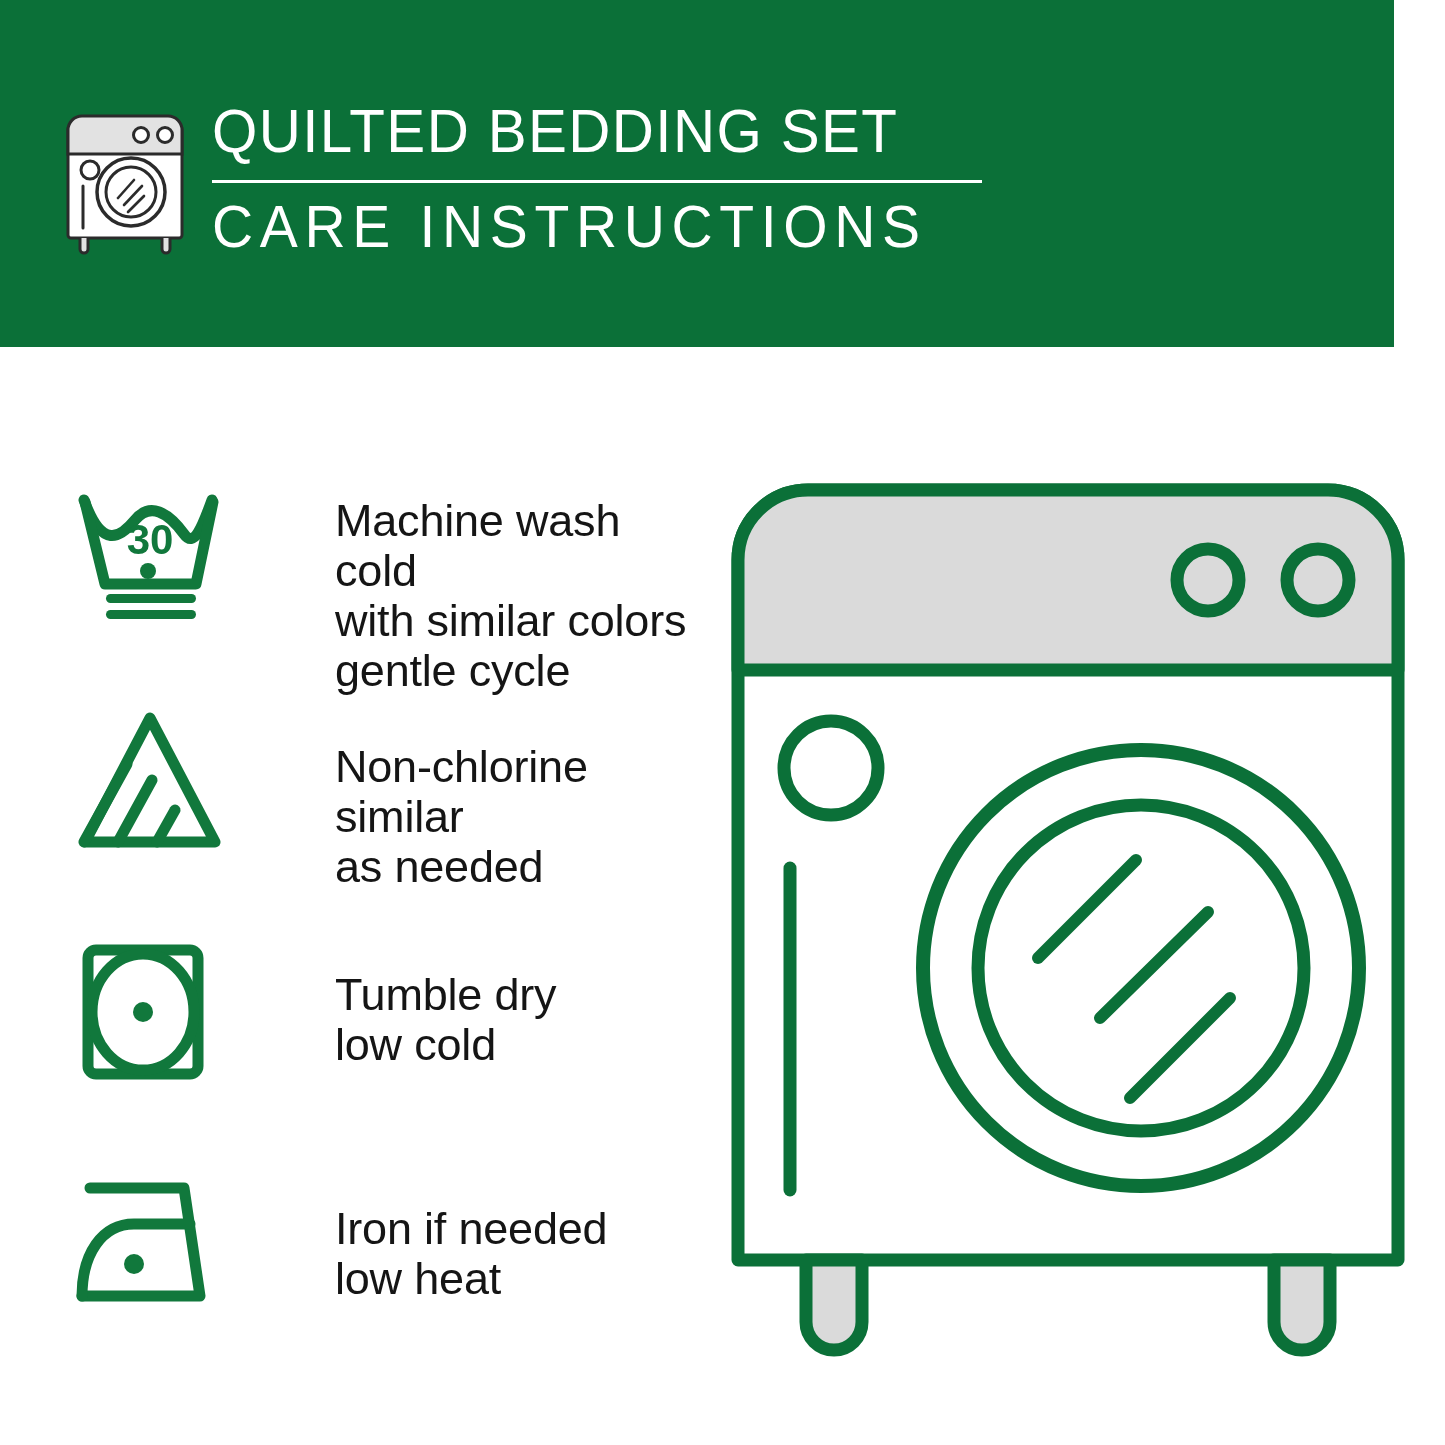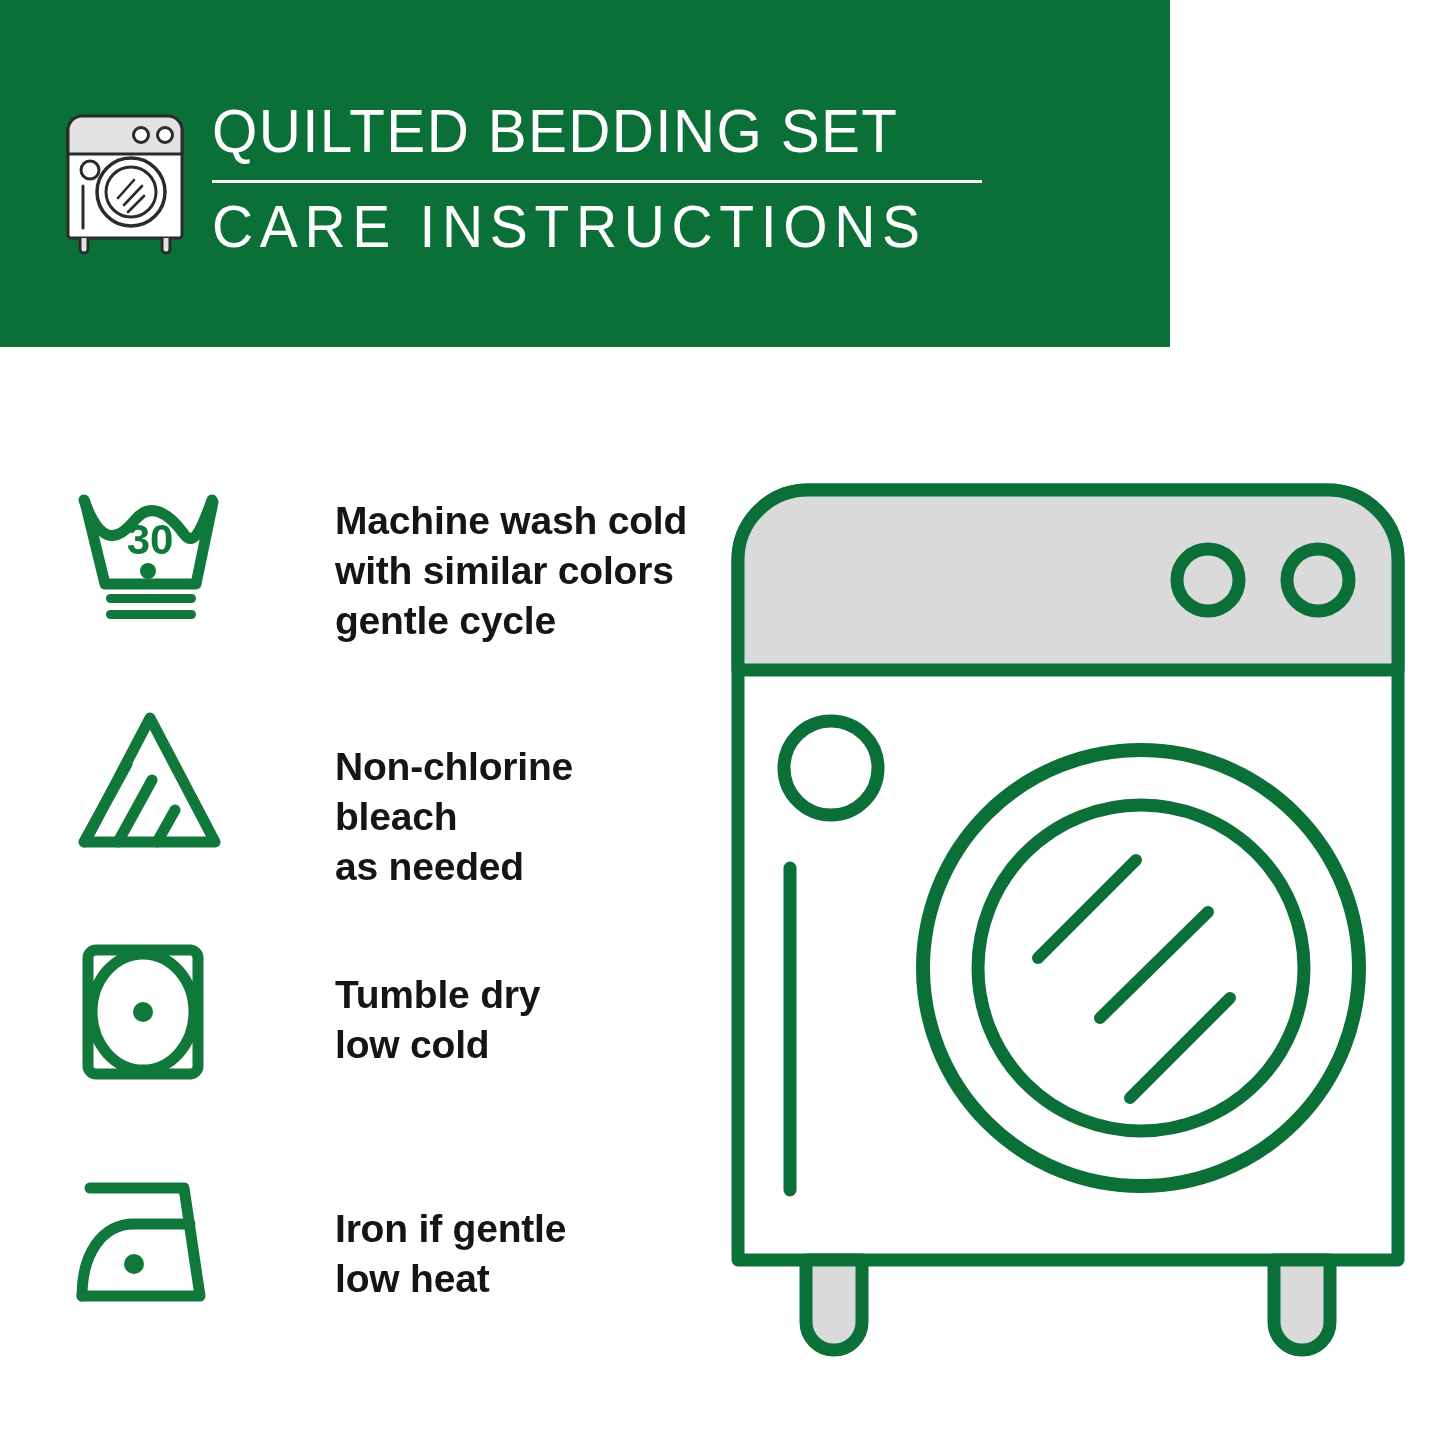--- a/index.html
+++ b/index.html
@@ -14,21 +14,21 @@
     background: #ffffff;
     font-family: "Liberation Sans", sans-serif;
     overflow: hidden;
   }
 
   
   .header-band {
     position: absolute;
     left: 0;
     top: 0;
-    width: 1170px;
+    width: 1394px;
     height: 347px;
     background: #0B7038;
   }
   .header-inner {
     position: absolute;
     left: 62px;
     top: 96px;
     display: flex;
     align-items: flex-start;
   }
@@ -87,23 +87,23 @@
   }
   .care-symbol {
     width: 160px;
     height: 160px;
     flex: 0 0 auto;
   }
   .care-symbol svg { display: block; }
   .care-label {
     margin-left: 62px;
     color: #151515;
-    font-size: 39px;
+    font-size: 45px;
     line-height: 50px;
-    font-weight: 700;
+    font-weight: 400;
     font-family: "Liberation Sans", sans-serif;
     letter-spacing: -0.2px;
     white-space: pre-line;
   }
   .care-row.row-wash .care-label { padding-top: 24px; }
   .care-row.row-bleach .care-label { padding-top: 40px; }
   .care-row.row-dry .care-label { padding-top: 38px; }
   .care-row.row-iron .care-label { padding-top: 42px; }
 
   
@@ -172,21 +172,21 @@
       <div class="care-symbol">
         <svg viewBox="0 0 160 160">
           <g fill="none" stroke="#11783C" stroke-width="11" stroke-linecap="round" stroke-linejoin="round">
             <path d="M78 16 L 143 140 L 13 140 Z"></path>
             <line x1="55" y1="62" x2="12" y2="140"></line>
             <line x1="80" y1="78" x2="46" y2="140"></line>
             <line x1="103" y1="108" x2="85" y2="140"></line>
           </g>
         </svg>
       </div>
-      <div class="care-label">Non-chlorine bleach
+      <div class="care-label">Non-chlorine similar
 as needed</div>
     </div>
 
     <div class="care-row row-dry">
       <div class="care-symbol">
         <svg viewBox="0 0 160 160">
           <rect x="16" y="18" width="110" height="124" rx="8" fill="none" stroke="#11783C" stroke-width="11"></rect>
           <ellipse cx="71" cy="80" rx="51" ry="58" fill="none" stroke="#11783C" stroke-width="11"></ellipse>
           <circle cx="71" cy="80" r="10" fill="#11783C"></circle>
         </svg>
@@ -199,21 +199,21 @@
       <div class="care-symbol">
         <svg viewBox="0 0 160 160">
           <g fill="none" stroke="#11783C" stroke-width="11" stroke-linecap="round" stroke-linejoin="round">
             <path d="M18 26 L 110 26 L 128 134 L 10 134 Z" stroke="none"></path>
             <path d="M10 134 L 128 134 L 112 26 L 18 26"></path>
             <path d="M10 134 C 10 92, 30 62, 62 62 L 118 62"></path>
           </g>
           <circle cx="62" cy="102" r="10" fill="#11783C"></circle>
         </svg>
       </div>
-      <div class="care-label">Iron if gentle
+      <div class="care-label">Iron if needed
 low heat</div>
     </div>
 
   </div>
 
   <div class="machine-illustration">
     <svg viewBox="0 0 700 900" xmlns="http://www.w3.org/2000/svg">
 
       <path d="M20 90 a70 70 0 0 1 70 -70 h520 a70 70 0 0 1 70 70 v700 h-660 z" fill="#ffffff" stroke="#0B7038" stroke-width="13" stroke-linejoin="round"></path>
 

